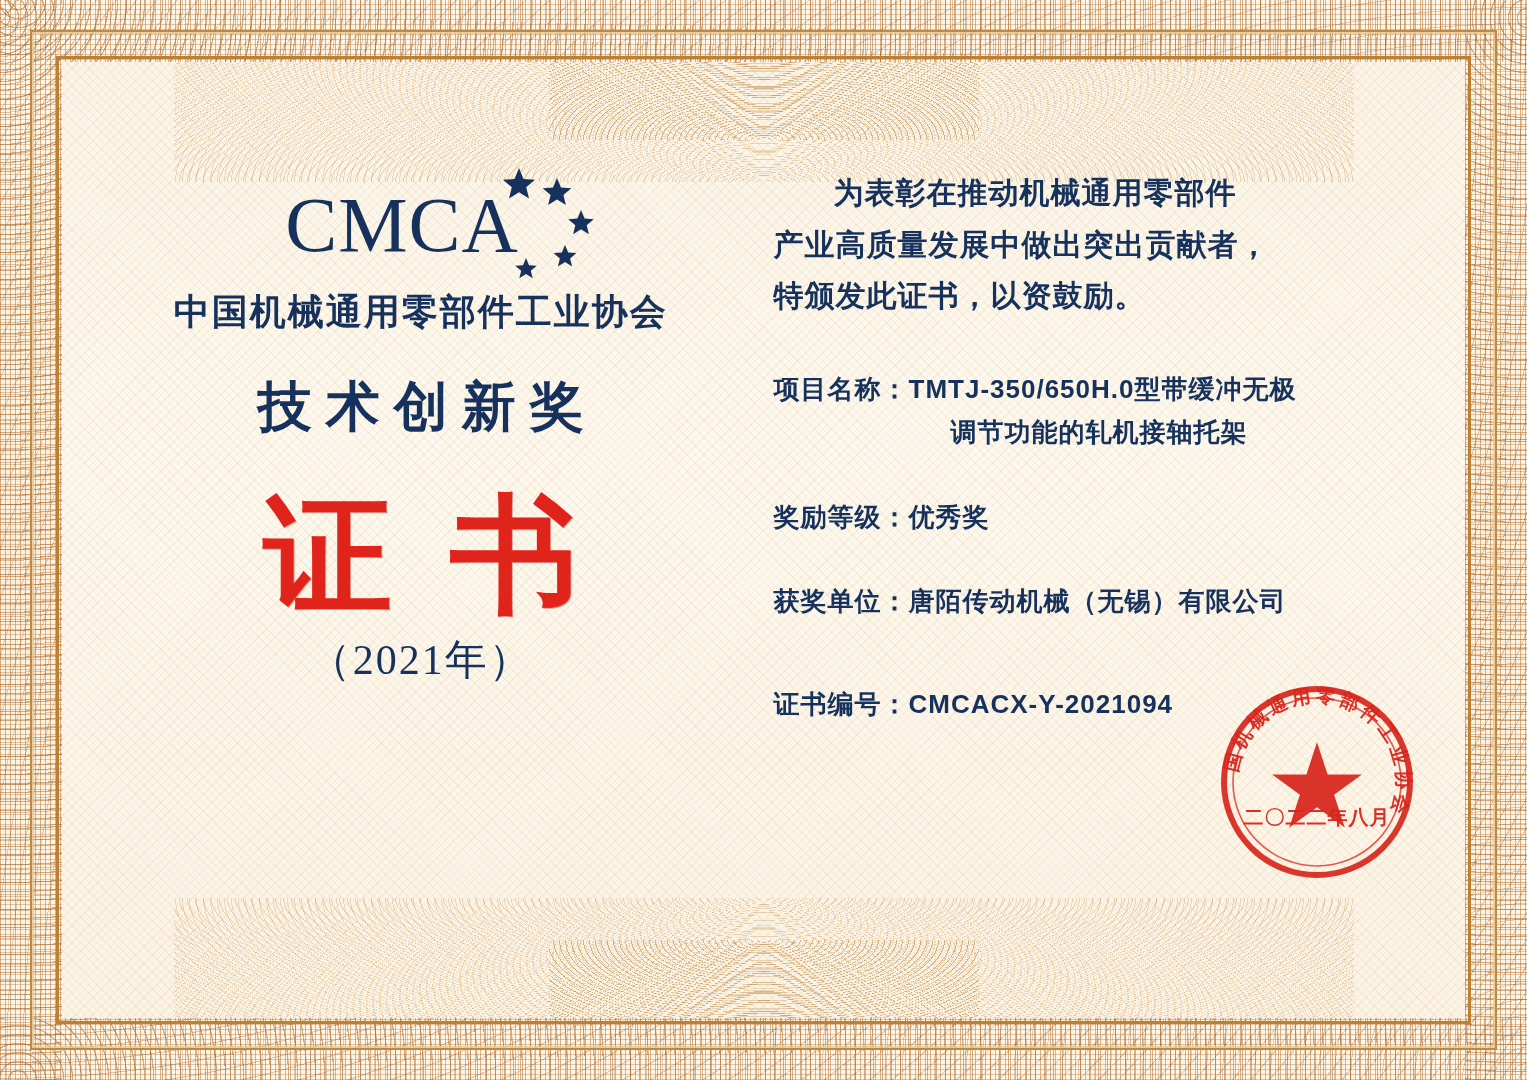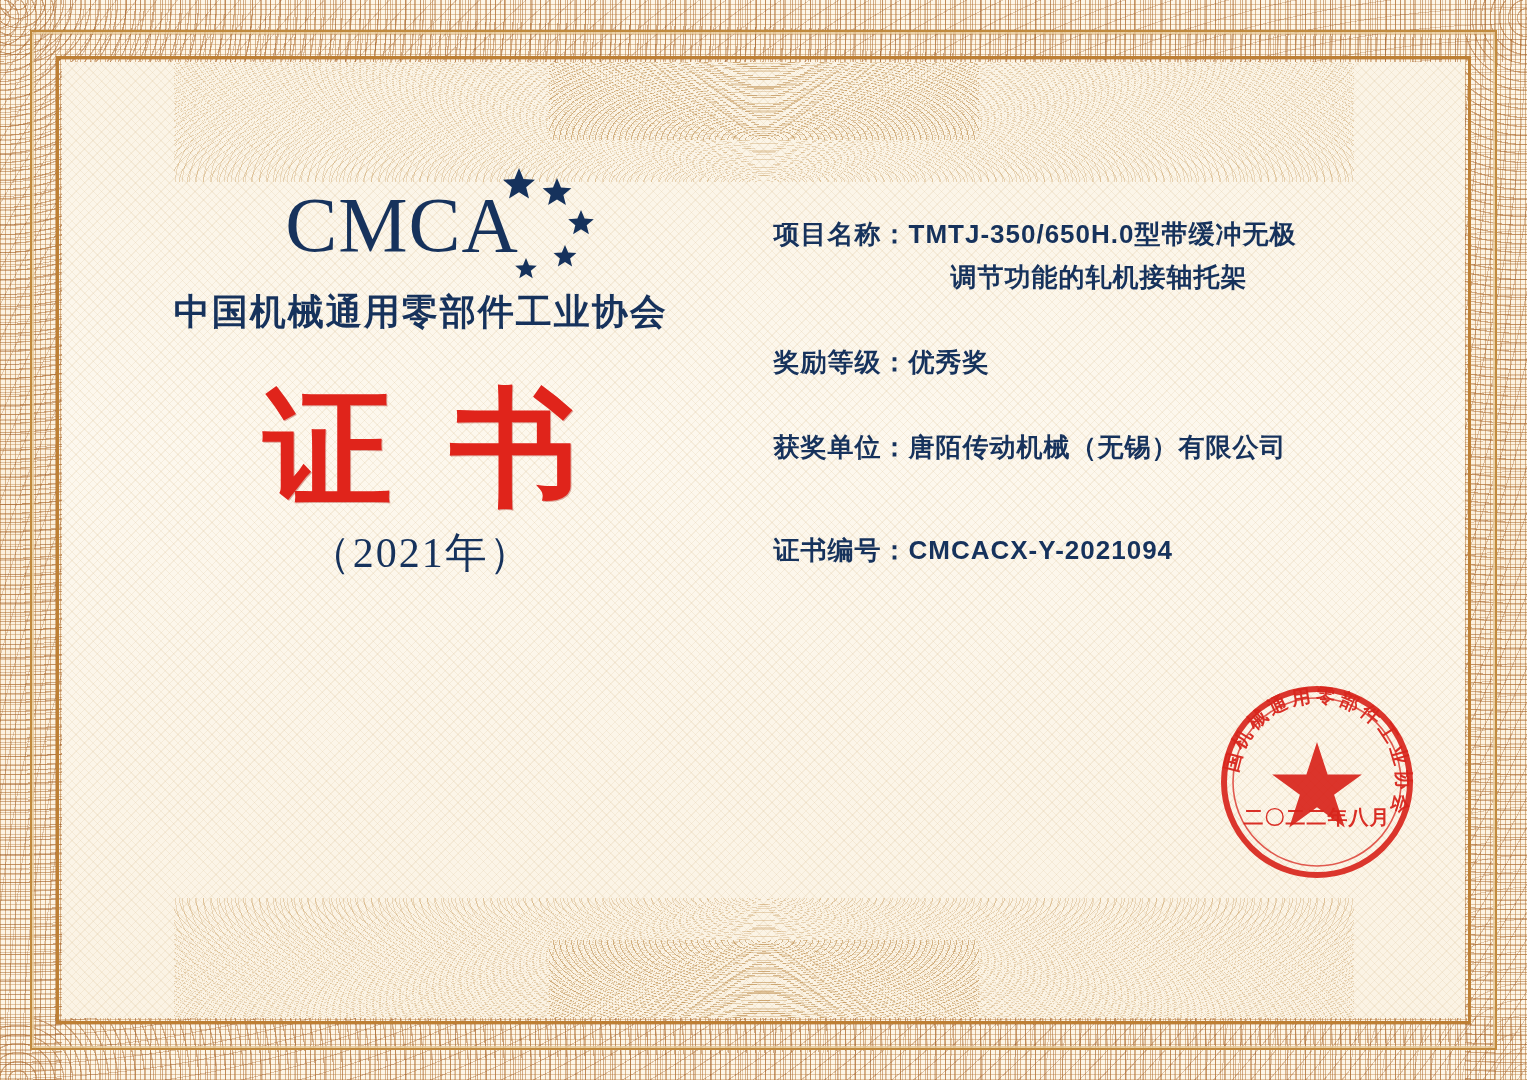--- a/index.html
+++ b/index.html
@@ -328,28 +328,34 @@
                 <polygon points="108,48 111.6,56.6 120.8,57.2 113.7,63.2 115.9,72.2 108,67.2 100.1,72.2 102.3,63.2 95.2,57.2 104.4,56.6"></polygon>
                 <polygon points="92,83 95.2,90.6 103.4,91.1 97.1,96.4 99.1,104.4 92,100 84.9,104.4 86.9,96.4 80.6,91.1 88.8,90.6"></polygon>
                 <polygon points="53,96 56,103.2 63.8,103.7 57.8,108.7 59.7,116.3 53,112.1 46.3,116.3 48.2,108.7 42.2,103.7 50,103.2"></polygon>
               </g>
             </svg>
           </div>
         </div>
 
         <div class="assoc-name">中国机械通用零部件工业协会</div>
 
+        <div class="award-name">技术创新奖</div>
 
         <div class="zhengshu">证书</div>
 
         <div class="year">（2021年）</div>
       </div>
 
       <div class="right-pane">
 
+        <div class="intro">
+          <div class="line-indent">为表彰在推动机械通用零部件</div>
+          <div>产业高质量发展中做出突出贡献者，</div>
+          <div>特颁发此证书，以资鼓励。</div>
+        </div>
 
         <div class="field-block">
 
           <div class="field">
             <span class="field-label">项目名称：</span>
             <span class="field-value">
               <span>TMTJ-350/650H.0型带缓冲无极</span>
               <span class="cont">调节功能的轧机接轴托架</span>
             </span>
           </div>

